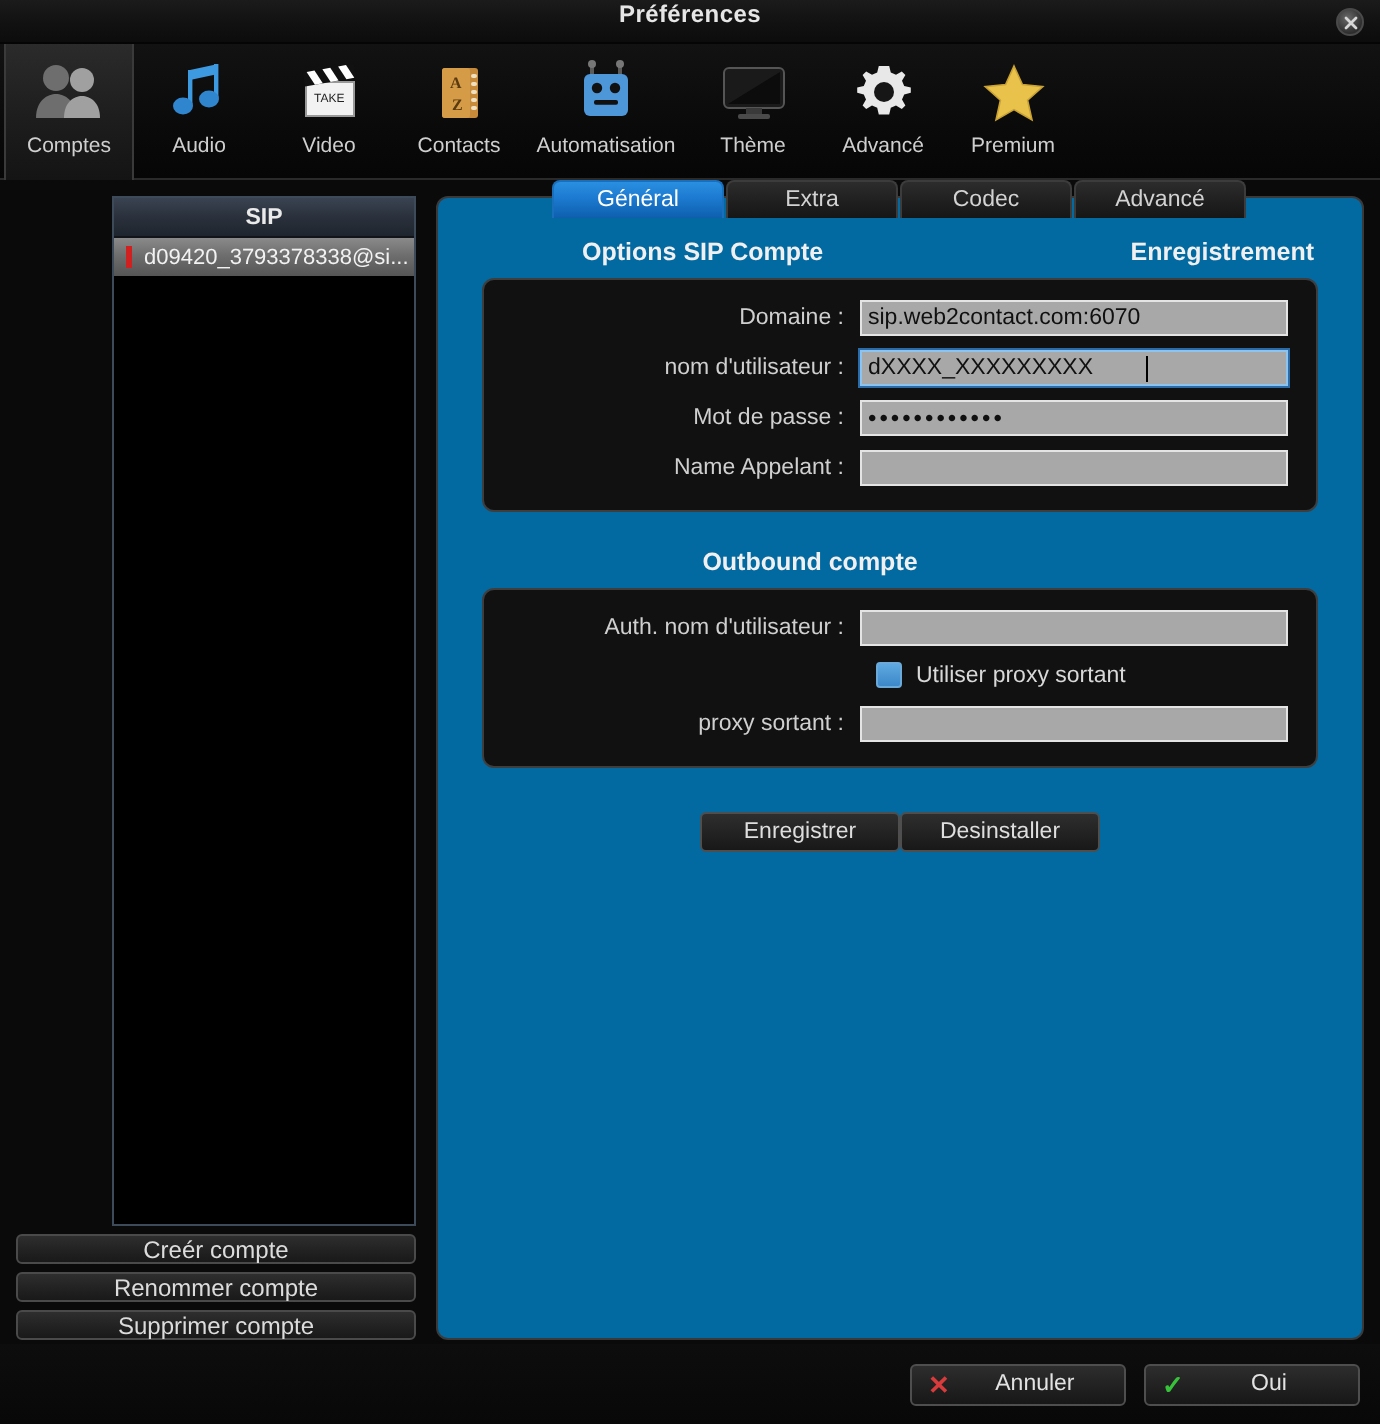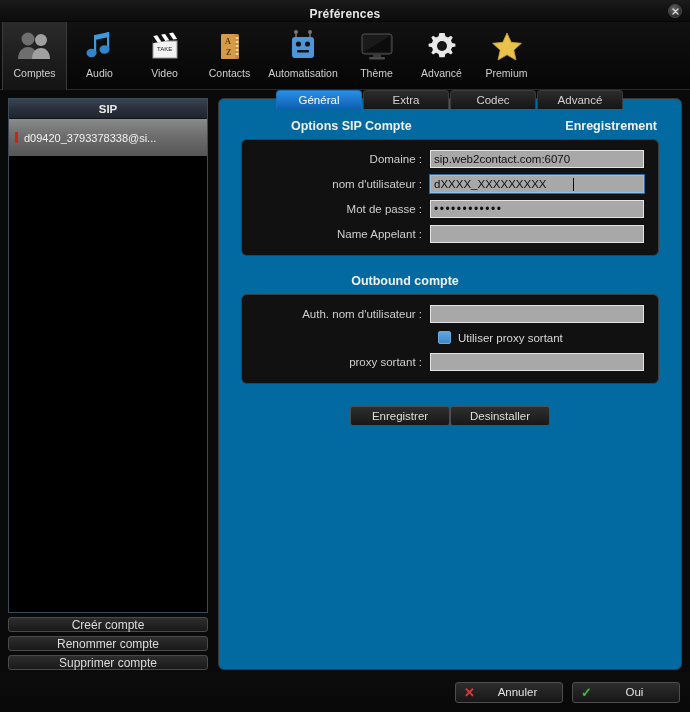--- a/index.html
+++ b/index.html
@@ -13,21 +13,21 @@
     overflow: hidden;
     position: relative;
   }
 
   
   .titlebar {
     height: 22px;
     background: linear-gradient(180deg, #1b1b1b 0%, #121212 50%, #0c0c0c 100%);
     position: relative;
     display: flex;
-    align-items: flex-end;
+    align-items: flex-start;
     justify-content: center;
     border-bottom: 1px solid #050505;
   }
   .titlebar-title {
     font-size: 12px;
     font-weight: bold;
     color: #e6e6e6;
     letter-spacing: .2px;
   }
   .close-btn {
@@ -106,34 +106,35 @@
     display: flex;
     flex-direction: column;
   }
   .acct-list {
     flex: 1;
     border: 1px solid #3c4a5a;
     background: #000;
     display: flex;
     flex-direction: column;
     min-height: 0;
+    margin-left: 48px;
   }
   .acct-header {
     height: 20px;
     background: linear-gradient(180deg, #3a4352 0%, #2a313c 50%, #1f252e 100%);
     border-bottom: 1px solid #11151a;
     display: flex;
     align-items: center;
     justify-content: center;
     font-size: 11.5px;
     font-weight: bold;
     color: #eaeaea;
   }
   .acct-row {
-    height: 37px;
+    height: 19px;
     display: flex;
     align-items: center;
     gap: 6px;
     padding-left: 6px;
     background: linear-gradient(180deg, #8a8a8a 0%, #6e6e6e 45%, #555 100%);
     cursor: pointer;
     overflow: hidden;
   }
   .acct-flag {
     width: 3px;

